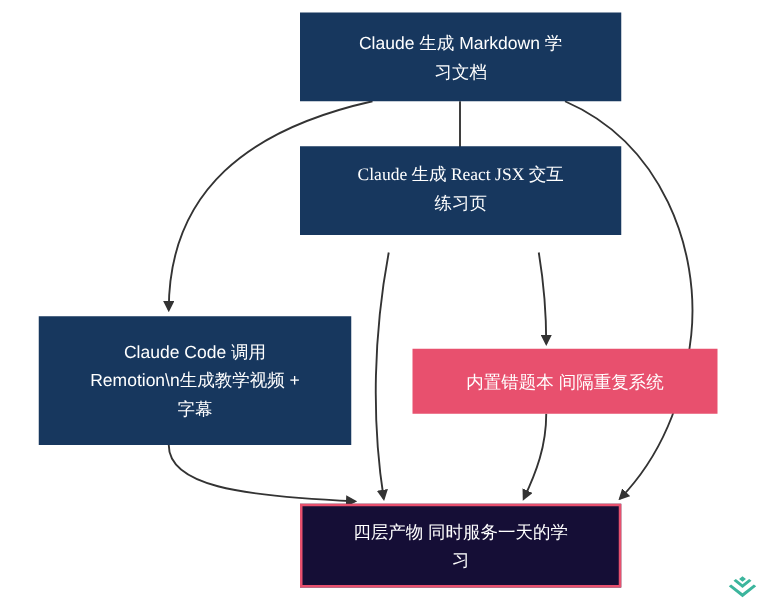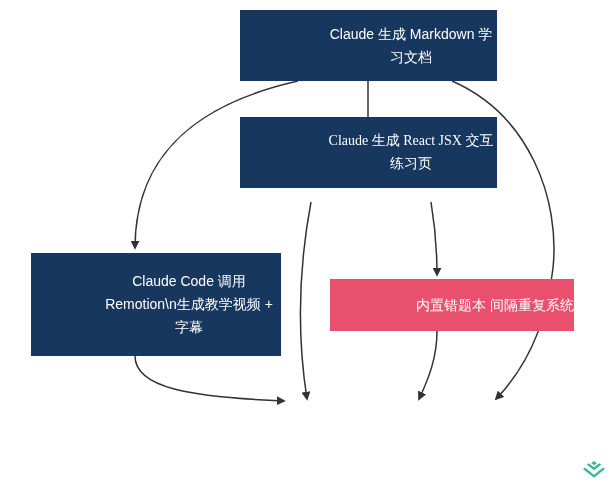--- a/index.html
+++ b/index.html
@@ -7,21 +7,21 @@
   body {
     width: 613px; height: 486px;
     font-family: "Liberation Sans", "DejaVu Sans", sans-serif;
     overflow: hidden;
   }
   .stage { position: relative; width: 613px; height: 486px; background: #ffffff; }
   .edges { position: absolute; left: 0; top: 0; width: 613px; height: 486px; }
   .edge { fill: none; stroke: var(--edge, #333333); stroke-width: 1.5; }
   .node {
     position: absolute;
-    display: flex; align-items: center; justify-content: flex-end;
+    display: flex; align-items: center; justify-content: center;
     text-align: center;
     color: var(--text, #ffffff);
     font-size: 14px; line-height: 1.62;
   }
   .node-label { display: inline-block; }
   .node-a, .node-b { left: 240px; width: 257px; height: 71px; background: var(--node-fill, #17375e); }
   .node-a { top: 10px; }
   .node-b { top: 117px; font-family: Liberation Serif, serif; }
   .node-c { left: 10px; top: 253px; width: 250px; height: 103px; background: var(--node-fill, #17375e); margin-left: 21px; }
   .node-d { left: 330px; top: 279px; width: 244px; height: 52px; background: var(--accent-fill, #e8506e); }
@@ -70,20 +70,23 @@
   </div>
 
   <div class="node node-c">
     <span class="node-label">Claude Code 调用 Remotion\n生成教学视频 + 字幕</span>
   </div>
 
   <div class="node node-d">
     <span class="node-label">内置错题本 间隔重复系统</span>
   </div>
 
+  <div class="node node-e">
+    <span class="node-label">四层产物 同时服务一天的学习</span>
+  </div>
 
   <div class="watermark">
     <span class="wm-logo">
       <svg viewBox="0 0 36 28" xmlns="http://www.w3.org/2000/svg" fill="#3cb59d">
         <path d="M18 0 L22.5 3.6 L18 7.2 L13.5 3.6 Z"></path>
         <path d="M18 15.4 L6.2 6.1 L9.3 3.6 L18 10.5 L26.7 3.6 L29.8 6.1 Z"></path>
         <path d="M18 27.5 L0 13.3 L3.1 10.8 L18 22.5 L32.9 10.8 L36 13.3 Z"></path>
       </svg>
     </span>
   </div>

